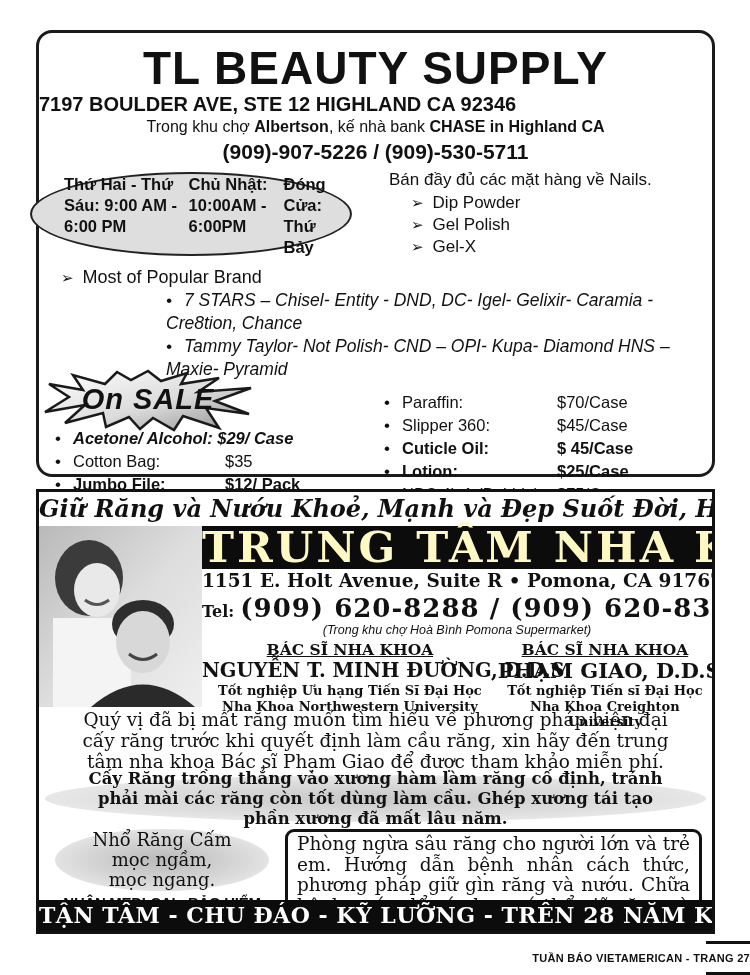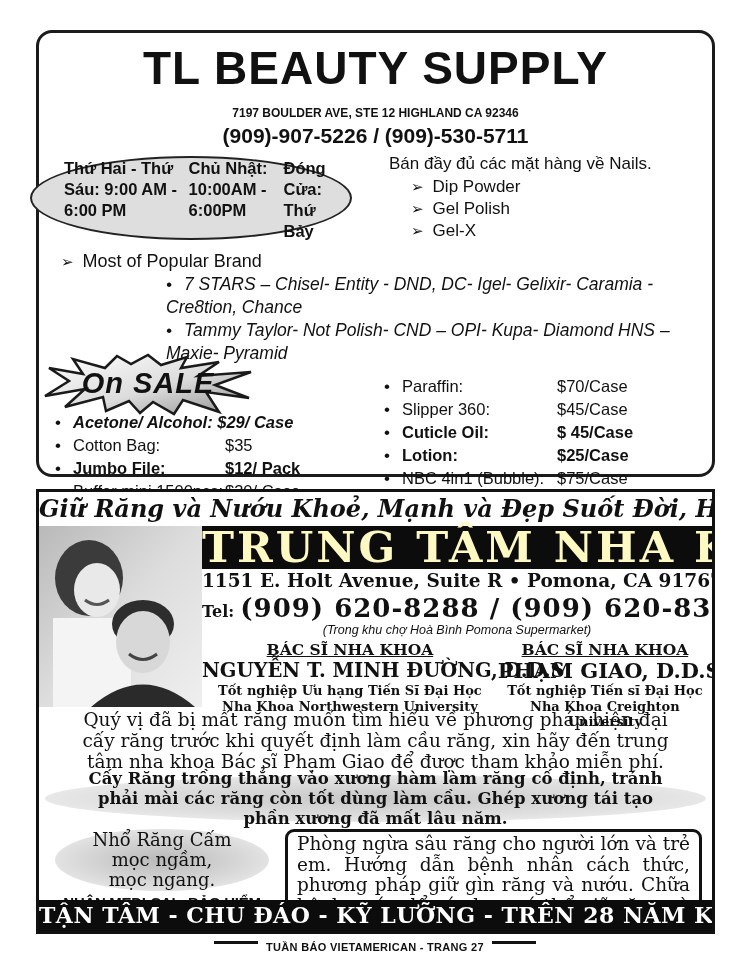--- a/index.html
+++ b/index.html
@@ -9,21 +9,21 @@
     font-family: "Liberation Sans", "DejaVu Sans", sans-serif; color: #111;
     overflow: hidden;
   }
 
   
   .beauty-ad {
     position: absolute; left: 36px; top: 30px; width: 679px; height: 447px;
     border: 3px solid #1b1b1b; border-radius: 16px; background: #fff;
   }
   .b-title { text-align: center; font-size: 46px; font-weight: 800; letter-spacing: 1px; margin-top: 10px; line-height: 50px; }
-  .b-addr  { text-align: center; font-size: 12px; font-weight: 700; margin-top: 13px; }
+  .b-addr  { font-size: 20px; font-weight: 700; margin-top: 0; }
   .b-loc   { text-align: center; font-size: 16px; margin-top: 2px; }
   .b-loc b { font-weight: 700; }
   .b-phone { text-align: center; font-size: 21px; font-weight: 700; margin-top: 4px; }
 
   .hours-row { position: relative; height: 96px; margin-top: 6px; }
   .hours-oval {
     position: absolute; left: -9px; top: 2px; width: 322px; height: 84px;
     background: #dedede; border: 2px solid #222; border-radius: 50%;
     display: flex; flex-direction: row; justify-content: center;
     padding-left: 32px; font-weight: 700; font-size: 16.5px; line-height: 21px;
@@ -103,32 +103,33 @@
   .prevention-box {
     flex: 1; border: 3px solid #111; border-radius: 9px; padding: 2px 9px;
     font-size: 18.5px; line-height: 20.5px; text-align: justify;
   }
   .d-slogan {
     position: absolute; left: 0; right: 0; bottom: 0; height: 31px; line-height: 31px;
     background: #0c0c0c; color: #fff; text-align: center;
     font-size: 22px; font-weight: 700; letter-spacing: 0.5px; white-space: nowrap;
   }
 
-  .page-footer { position: absolute; top: 941px; left: 0; right: 0; display: flex; justify-content: center; align-items: flex-start; gap: 8px; }
+  .page-footer { position: absolute; top: 941px; left: 0; right: 0; display: flex; justify-content: center; align-items: flex-end; gap: 8px; flex-direction: column; }
   .page-footer .rule { width: 44px; height: 3px; background: #111; }
   .page-footer .ftext { font-size: 11px; font-weight: 700; letter-spacing: 0.3px; }
 </style>
 </head>
 <body>
 
 <div class="page">
 
   <section class="beauty-ad">
     <h1 class="b-title">TL BEAUTY SUPPLY</h1>
     <div class="b-addr">7197 BOULDER AVE, STE 12 HIGHLAND CA 92346</div>
+    <div class="b-loc"><span>Trong khu chợ </span><b>Albertson</b><span>, kế nhà bank </span><b>CHASE in Highland CA</b></div>
     <div class="b-phone">(909)-907-5226  / (909)-530-5711</div>
 
     <div class="hours-row">
       <div class="hours-oval">
         <div>Thứ Hai - Thứ Sáu: 9:00 AM - 6:00 PM</div>
         <div>Chủ Nhật: 10:00AM - 6:00PM</div>
         <div>Đóng Cửa: Thứ Bảy</div>
       </div>
       <div class="nails">
         <div class="nails-h">Bán đầy đủ các mặt hàng về Nails.</div>

